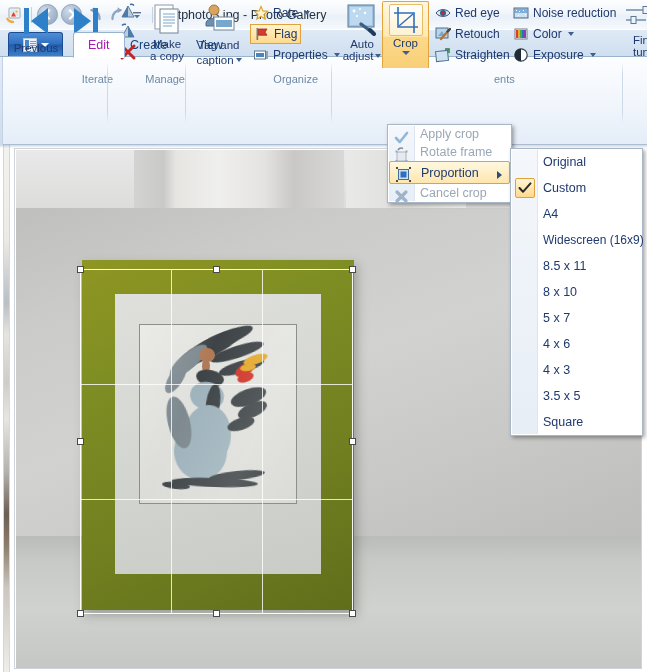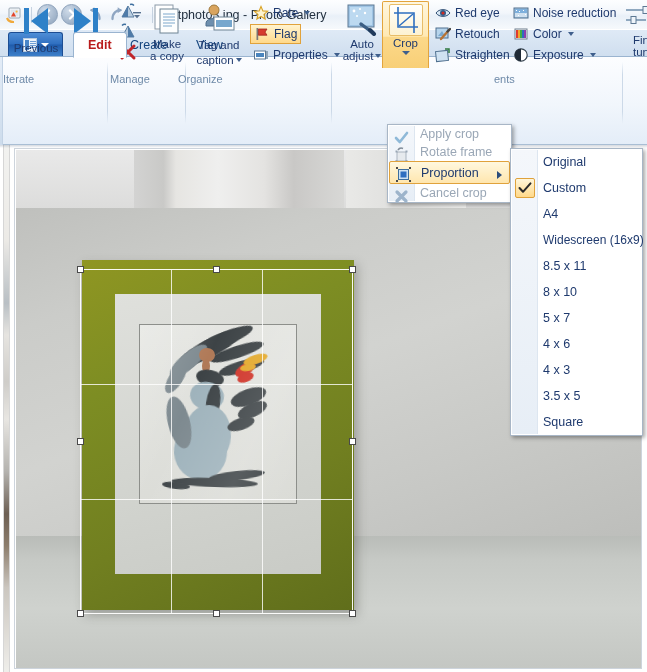--- a/index.html
+++ b/index.html
@@ -55,35 +55,35 @@
      box-shadow:0 2px 0 #6f9ed4,0 4px 0 #6f9ed4,0 6px 0 #6f9ed4; background:#6f9ed4;}
   .appbtn .dn{ width:0;height:0;border-left:4px solid transparent;border-right:4px solid transparent;
      border-top:4px solid #ffffff; }
   .tab{
     position:absolute; top:3px; height:24px; line-height:24px;
     padding:0 14px; font-size:12.5px; color:#15457e; cursor:default;
     white-space:nowrap;
   }
   .tab.active{
     background:#ffffff; border:1px solid #9ab4d0; border-bottom:1px solid #ffffff;
-    border-radius:3px 3px 0 0; color:#b91c1c; z-index:3; top:2px; height:26px; line-height:25px;font-weight:bold;
+    border-radius:3px 3px 0 0; color:#a21caf; z-index:3; top:2px; height:26px; line-height:25px;
   }
 
   
   .ribbon{
     position:absolute; left:0; top:57px; width:647px; height:88px;
     background:linear-gradient(#fcfdff 0%,#f1f6fc 55%,#e4edf8 100%);
     border-bottom:1px solid #a9bed4;
   }
   .ribbon-edge{ position:absolute; left:0; top:57px; width:3px; height:88px;
     background:linear-gradient(#e3ecf7,#cddcec); border-right:1px solid #c3d3e5;}
   .group{ position:absolute; top:0; height:88px; }
   .group-body{ position:relative; height:68px; }
   .group-label{
-    position:absolute; bottom:3px; width:100%; text-align:left;
+    position:absolute; bottom:3px; width:100%; text-align:right;
     font-size:11px; color:#6d89a8;
   }
   .gsep{ position:absolute; top:5px; width:1px; height:62px;
     background:linear-gradient(transparent,#ccd9e8 20%,#ccd9e8 80%,transparent); }
 
   .bigbtn{
     position:absolute; width:52px; height:64px; top:2px;
     display:flex; flex-direction:column; align-items:center; justify-content:flex-start;
     font-size:11.5px; color:#1f3a6e; text-align:center; line-height:12px; cursor:default;
   }

